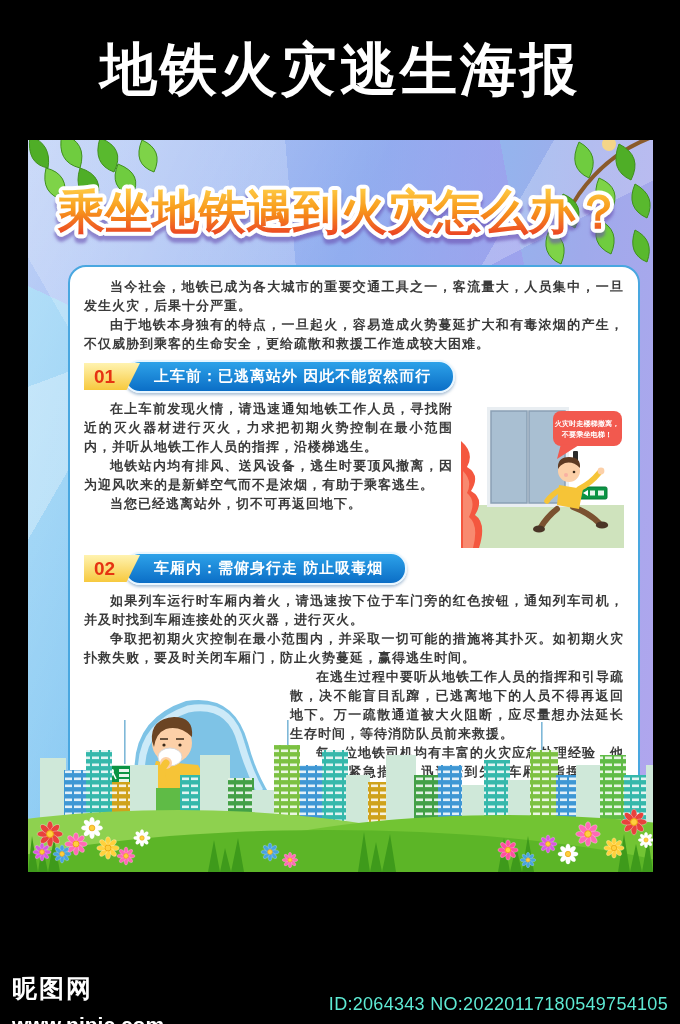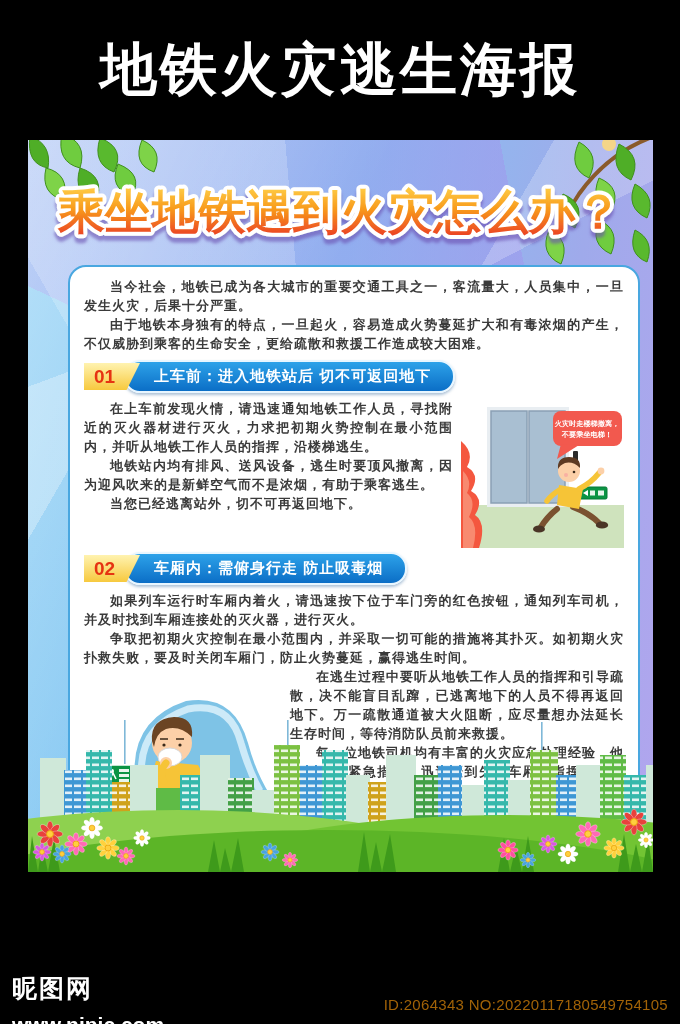--- a/index.html
+++ b/index.html
@@ -61,21 +61,21 @@
   
   .cityscape{position:absolute;left:0;bottom:0;width:625px;height:152px;z-index:5;}
   .footer-bar{
     position:absolute;left:0;top:985px;width:680px;height:39px;background:#000;z-index:10;
     display:flex;align-items:center;justify-content:space-between;
     padding:0 12px;box-sizing:border-box;
   }
   .wm-left{display:flex;align-items:flex-start;gap:8px;color:#fff;flex-direction:column;}
   .wm-logo{font-size:25px;font-weight:900;letter-spacing:2px;}
   .wm-url{font-size:21px;font-weight:800;}
-  .wm-id{color:#a16207;font-size:15px;font-weight:400;letter-spacing:.3px;margin-left:48px;}
+  .wm-id{color:#5eead4;font-size:18px;font-weight:400;letter-spacing:.3px;margin-left:48px;}
 </style>
 </head>
 <body>
 
 <div class="top-banner">
   <h1>地铁火灾逃生海报</h1>
 </div>
 
 <div class="poster">
 
@@ -120,21 +120,21 @@
     </defs>
     <text x="312" y="60" text-anchor="middle" font-size="47" font-weight="900" font-family="Liberation Sans, sans-serif" stroke="#ffffff" stroke-width="8" paint-order="stroke" stroke-linejoin="round" fill="url(#hg)" filter="url(#ds)">乘坐地铁遇到火灾怎么办？</text>
   </svg>
 
   <div class="panel">
     <p>当今社会，地铁已成为各大城市的重要交通工具之一，客流量大，人员集中，一旦发生火灾，后果十分严重。</p>
     <p>由于地铁本身独有的特点，一旦起火，容易造成火势蔓延扩大和有毒浓烟的产生，不仅威胁到乘客的生命安全，更给疏散和救援工作造成较大困难。</p>
 
     <div class="sec-head">
       <div class="sec-num">01</div>
-      <div class="sec-pill">上车前：进入地铁站后 切不可返回地下</div>
+      <div class="sec-pill">上车前：已逃离站外 因此不能贸然而行</div>
     </div>
 
 
     <svg class="illu-right" viewBox="0 0 163 147">
       <rect x="0" y="0" width="163" height="147" fill="#ffffff"></rect>
       <rect x="0" y="104" width="163" height="43" fill="#cfe3bd"></rect>
 
       <rect x="26" y="6" width="82" height="100" fill="#e9eef2"></rect>
       <rect x="30" y="10" width="36" height="92" fill="#a9bfd2" stroke="#8aa0b5" stroke-width="1.5"></rect>
       <rect x="68" y="10" width="36" height="92" fill="#a9bfd2" stroke="#8aa0b5" stroke-width="1.5"></rect>

